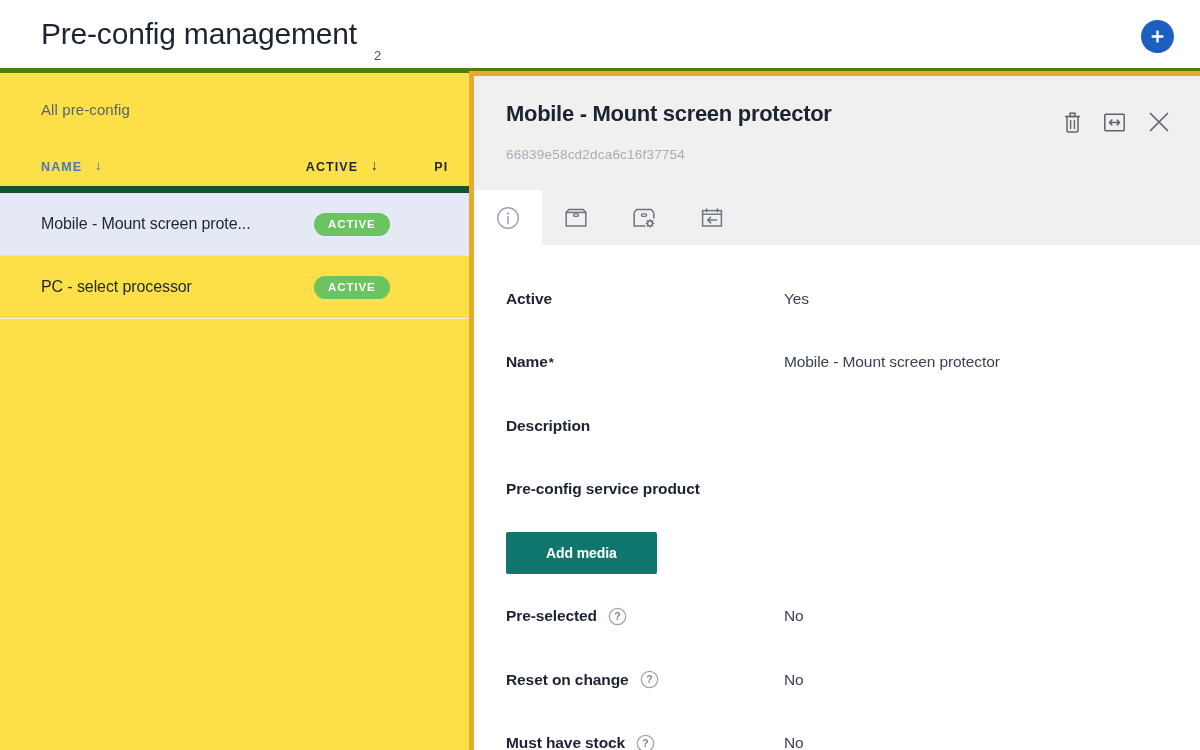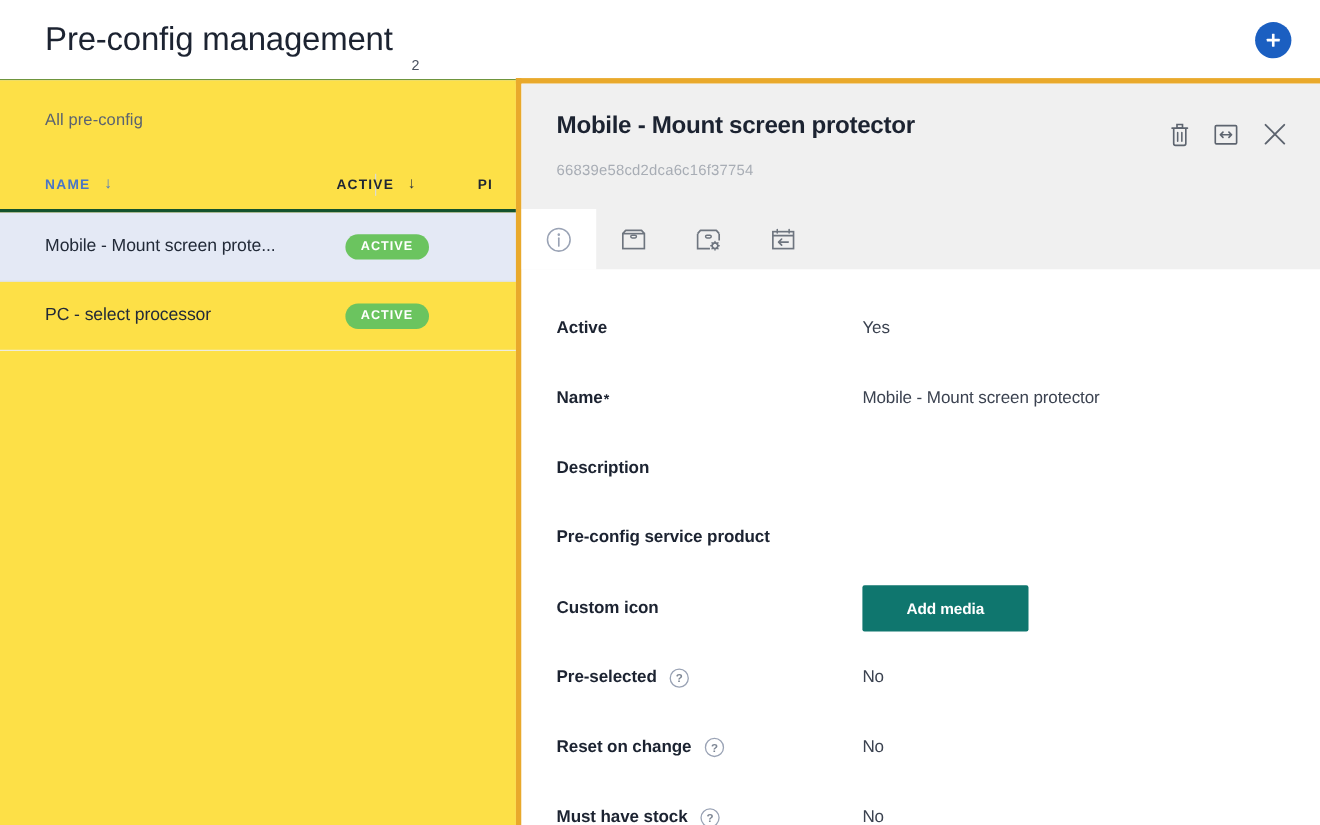--- a/index.html
+++ b/index.html
@@ -8,21 +8,21 @@
     overflow: hidden;
     background: #ffffff;
     font-family: "Liberation Sans", sans-serif;
     -webkit-font-smoothing: antialiased;
   }
   #app { position: relative; width: 1200px; height: 750px; background: #fff; }
 
   
   #topbar {
     position: absolute; left: 0; top: 0; width: 1200px; height: 73px;
-    background: #fff; border-bottom: 1px solid #4d7c0f;
+    background: #fff; border-bottom: 5px solid #4d7c0f;
     display: flex; align-items: center;
   }
   #page-title {
     margin-left: 41px;
     font-size: 30px; font-weight: 400; color: #1c2331;
     letter-spacing: -0.2px; line-height: 1;
   }
   #title-count {
     margin-left: 17px; font-size: 13px; color: #4a5260; align-self: flex-end;
     padding-bottom: 5px;
@@ -41,21 +41,21 @@
     background: #fde047; overflow: hidden;
   }
   #list-tabs {
     height: 72px; display: flex; align-items: center; padding-left: 41px;
   }
   .list-tab {
     font-size: 15px; color: #5a6270; cursor: pointer; letter-spacing: .1px;
   }
   #table-head {
     display: flex; align-items: center; height: 48px;
-    padding-left: 41px; border-bottom: 3px solid #14532d;
+    padding-left: 41px; border-bottom: 7px solid #14532d;
     position: relative;
   }
   .col-name   { width: 250px; position: relative; }
   .col-active { width: 132px; position: relative; padding-left: 23px; }
   .col-pi     { width: 60px; padding-left: 23px; }
   .th {
     font-size: 12.5px; font-weight: 700; letter-spacing: 1.1px;
     color: #1f2633; text-transform: uppercase; display: inline-block;
   }
   .th.sorted { color: #4a76c7; }
@@ -274,23 +274,20 @@
       </div>
 
       <div class="field-row">
         <div class="field-label">
           <span>Pre-config service product</span>
         </div>
         <div class="field-value"></div>
       </div>
 
       <div class="field-row">
-        <div class="field-label">
-          <span>Custom icon</span>
-        </div>
         <button class="btn-primary">Add media</button>
       </div>
 
       <div class="field-row">
         <div class="field-label">
           <span>Pre-selected</span>
           <span class="help-icon">
             <svg width="19" height="19" viewBox="0 0 19 19">
               <circle cx="9.5" cy="9.5" r="8.2" stroke="#9aa3b5" stroke-width="1.2" fill="none"></circle>
               <text x="9.5" y="13.3" text-anchor="middle" font-size="10.5" font-family="Liberation Sans, sans-serif" fill="#7d8694">?</text>

